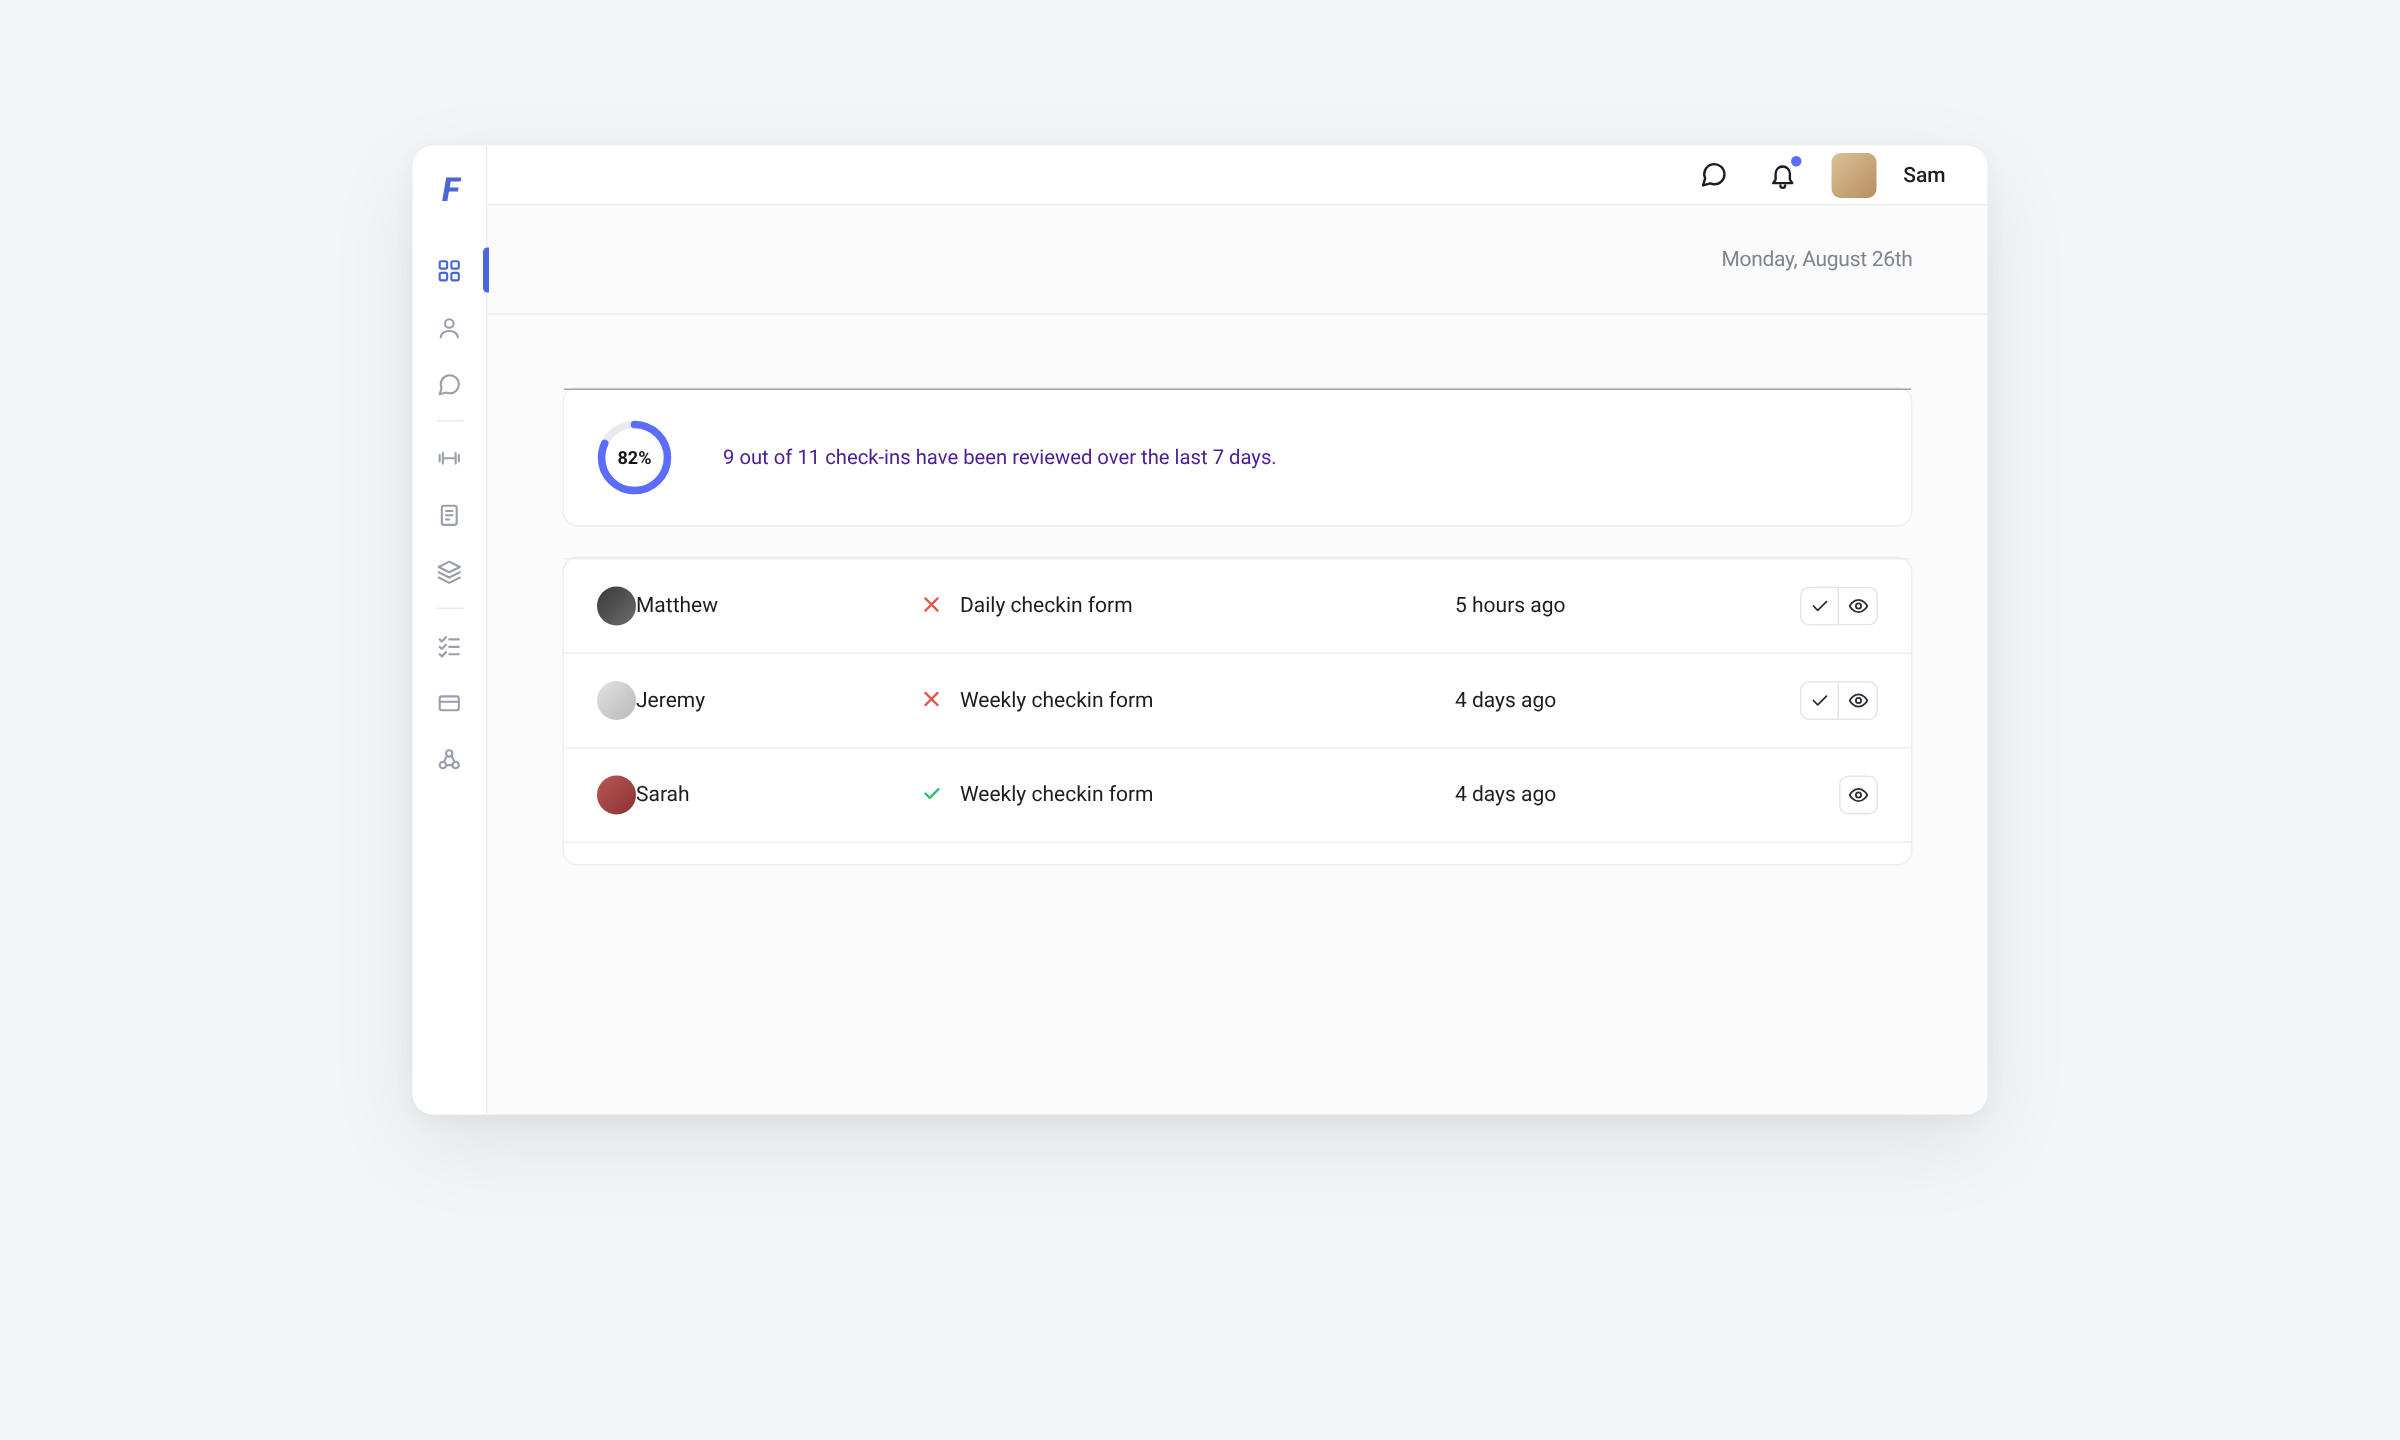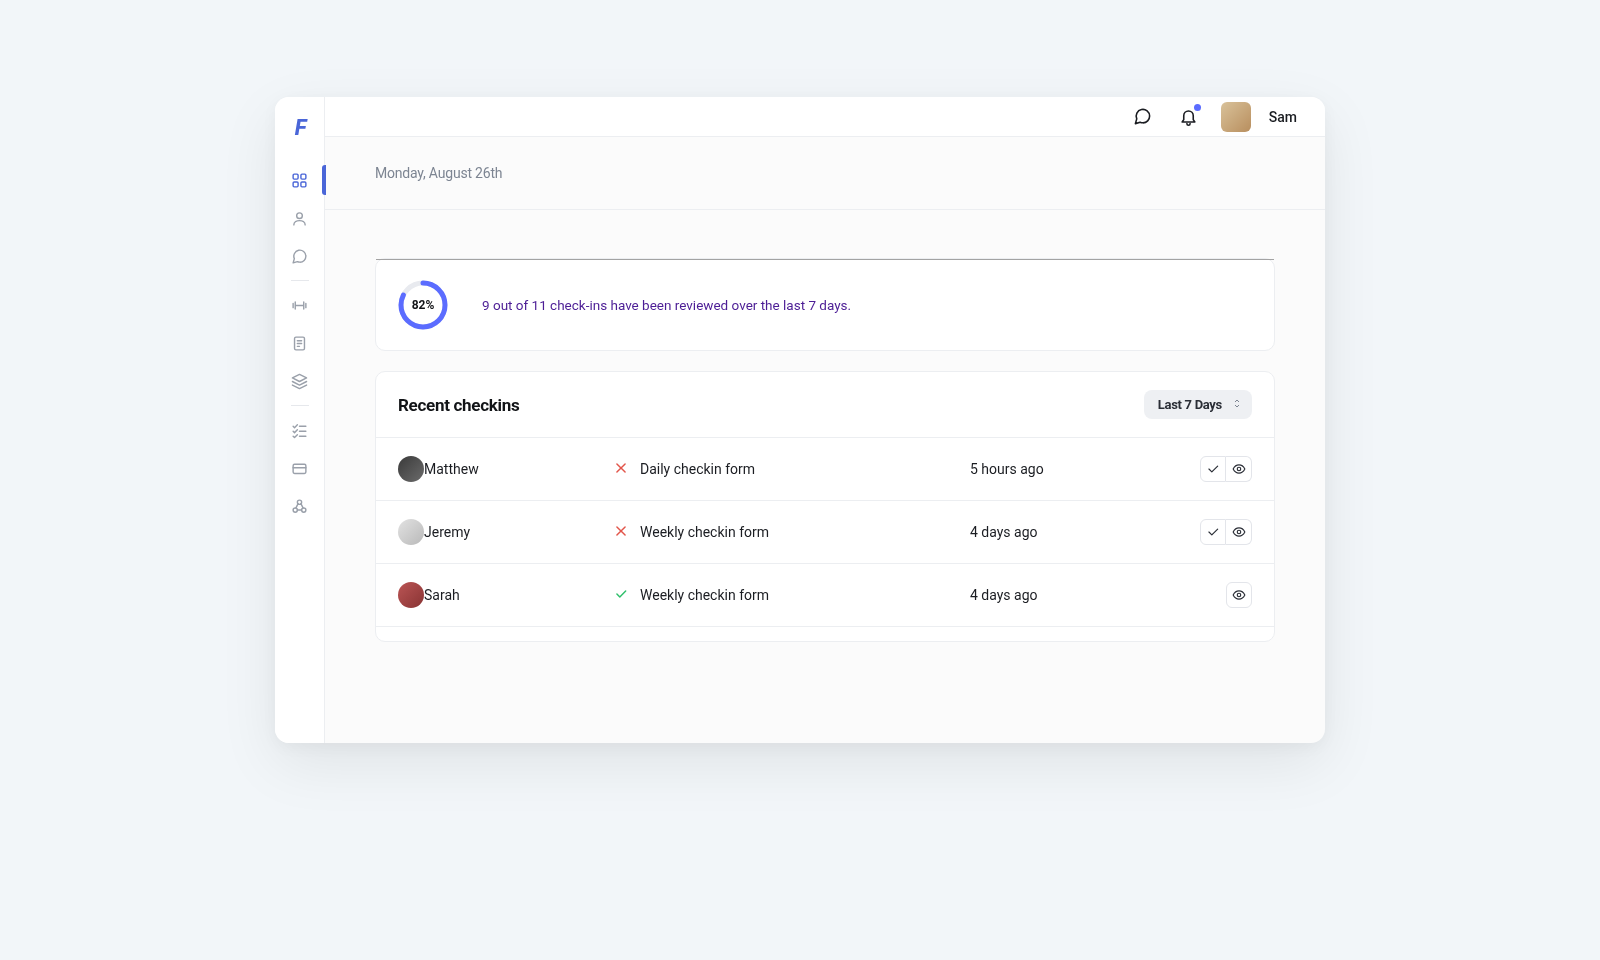--- a/index.html
+++ b/index.html
@@ -73,21 +73,21 @@
   .icon-btn svg { width:19px; height:19px; stroke:currentColor; fill:none; stroke-width:2; stroke-linecap:round; stroke-linejoin:round;}
   .notif-dot { position:absolute; top:1px; right:2px; width:7px; height:7px; background:#5b6cff; border-radius:50%; }
   .avatar { width:30px; height:30px; border-radius:6px; background:linear-gradient(135deg,#d9c29a,#b88e5e); display:inline-block;}
   .avatar.sm{ width:26px; height:26px; border-radius:50%;}
   .avatar.a1{background:linear-gradient(135deg,#3a3a3a,#6b6b6b);}
   .avatar.a2{background:linear-gradient(135deg,#e2e2e2,#b9b9b9);}
   .avatar.a3{background:linear-gradient(135deg,#b55,#833);}
   .username { font-size:14px; color:#1b1d22; font-weight:500;}
 
   .content { padding: 28px 50px 0 50px; overflow:hidden; flex:1; }
-  .date { color:#7d8592; font-size:14px; letter-spacing:-.2px; }
+  .date { color:#7d8592; font-size:14px; letter-spacing:-.2px;text-align:right; }
   .greeting { font-size:30px; font-weight:800; color:#121417; letter-spacing:-1px; margin-top:4px;}
   .hr { height:1px; background:#eceef1; margin: 28px -50px 48px -50px;}
 
   .card {
     background:#fff; border:1px solid #eceef1; border-radius:10px; margin-bottom:20px;
   }
   .card-header { padding:18px 22px; font-size:17px; font-weight:700; color:#121417; letter-spacing:-.3px; display:flex; align-items:center; justify-content:space-between;}
   .card-body { border-top:1px solid #a3a3a3; padding:20px 22px; display:flex; align-items:center; gap:34px;}
   .ring-wrap { position:relative; width:50px; height:50px; }
   .ring-wrap svg { transform: rotate(-90deg); }
@@ -232,32 +232,20 @@
               <circle cx="25" cy="25" r="22" stroke="#e8eaef" stroke-width="5" fill="none"></circle>
               <circle cx="25" cy="25" r="22" stroke="#5b6cff" stroke-width="5" fill="none" stroke-linecap="round" stroke-dasharray="138.2" stroke-dashoffset="24.9"></circle>
             </svg>
             <div class="ring-pct">82%</div>
           </div>
           <div class="progress-text">9 out of 11 check-ins have been reviewed over the last 7 days.</div>
         </div>
       </div>
 
       <div class="card">
-        <div class="card-header">
-          <span>Recent checkins</span>
-          <div class="select">
-            <span>Last 7 Days</span>
-            <span class="caret">
-              <svg viewBox="0 0 24 24">
-                  <polyline points="8 9 12 5 16 9"></polyline>
-                  <polyline points="8 15 12 19 16 15"></polyline>
-                </svg>
-            </span>
-          </div>
-        </div>
 
         <div class="row">
           <div class="name">
             <span class="avatar sm a1"></span>
             <span>Matthew</span>
           </div>
           <div class="form">
             <span class="status-icon red"><svg viewBox="0 0 24 24">
                   <line x1="5" y1="5" x2="19" y2="19"></line>
                   <line x1="19" y1="5" x2="5" y2="19"></line>

